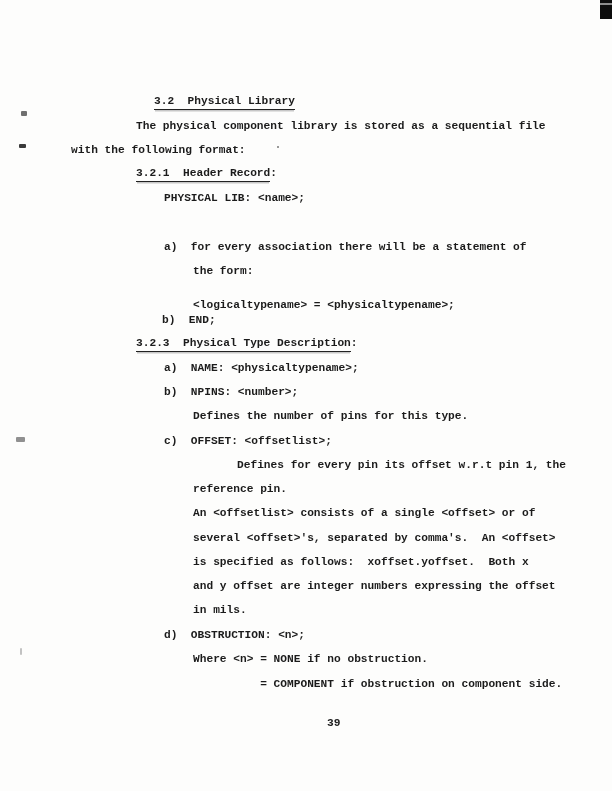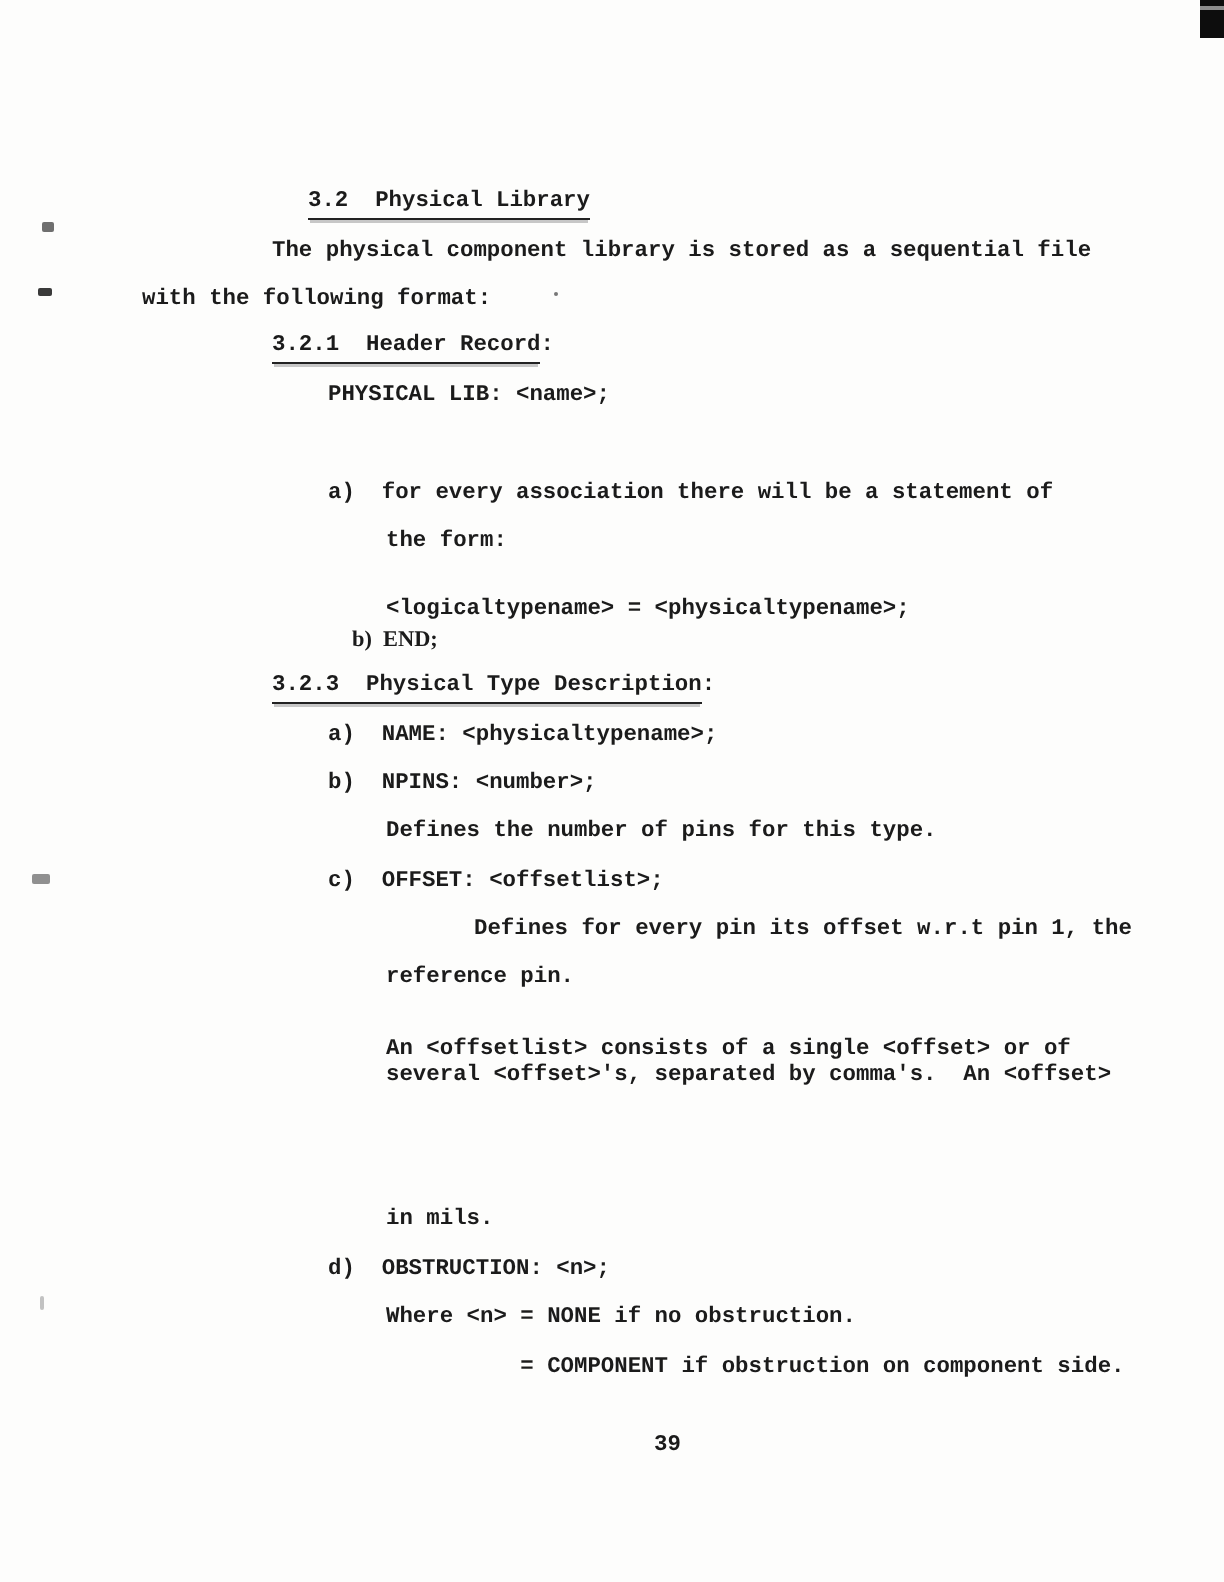--- a/index.html
+++ b/index.html
@@ -28,29 +28,29 @@
   
   .pos-l1  { left:122px; top: 95px; margin-left: 32px; }
   .pos-l2  { left:136px; top:120px; }
   .pos-l3  { left: 71px; top:144px; }
   .pos-l4  { left:136px; top:167px; }
   .pos-l5  { left:164px; top:192px; }
   .pos-l6  { left:136px; top:216px; }
   .pos-l7  { left:164px; top:241px; }
   .pos-l8  { left:193px; top:265px;text-align:right; }
   .pos-l9  { left:193px; top:289px;margin-top:10px; }
-  .pos-l10 { left:176px; top:314px;font-family:Liberation Serif, serif; }
+  .pos-l10 { left:162px; top:314px; }
   .pos-l11 { left:136px; top:337px; }
   .pos-l12 { left:164px; top:362px; }
   .pos-l13 { left:164px; top:386px; }
   .pos-l14 { left:193px; top:410px; }
   .pos-l15 { left:164px; top:435px; }
   .pos-l16 { left:193px; top:459px;padding-left:44px; }
   .pos-l17 { left:193px; top:483px; }
-  .pos-l18 { left:193px; top:507px;margin-top:12px; }
+  .pos-l18 { left:193px; top:507px; }
   .pos-l19 { left:193px; top:532px; }
   .pos-l20 { left:193px; top:556px; }
   .pos-l21 { left:193px; top:580px; }
   .pos-l22 { left:193px; top:604px; }
   .pos-l23 { left:164px; top:629px; }
   .pos-l24 { left:193px; top:653px; }
   .pos-l25 { left:193px; top:678px; }
   .pos-pagenum { left:287px; top:717px;margin-left:40px; }
 
   
@@ -100,20 +100,22 @@
 
   <div class="line pos-l11"><span class="u">3.2.3  Physical Type Description</span><span>:</span></div>
   <div class="line pos-l12">a)  NAME: &lt;physicaltypename&gt;;</div>
   <div class="line pos-l13">b)  NPINS: &lt;number&gt;;</div>
   <div class="line pos-l14">Defines the number of pins for this type.</div>
   <div class="line pos-l15">c)  OFFSET: &lt;offsetlist&gt;;</div>
   <div class="line pos-l16">Defines for every pin its offset w.r.t pin 1, the</div>
   <div class="line pos-l17">reference pin.</div>
   <div class="line pos-l18">An &lt;offsetlist&gt; consists of a single &lt;offset&gt; or of</div>
   <div class="line pos-l19">several &lt;offset&gt;'s, separated by comma's.  An &lt;offset&gt;</div>
+  <div class="line pos-l20">is specified as follows:  xoffset.yoffset.  Both x</div>
+  <div class="line pos-l21">and y offset are integer numbers expressing the offset</div>
   <div class="line pos-l22">in mils.</div>
   <div class="line pos-l23">d)  OBSTRUCTION: &lt;n&gt;;</div>
   <div class="line pos-l24">Where &lt;n&gt; = NONE if no obstruction.</div>
   <div class="line pos-l25">          = COMPONENT if obstruction on component side.</div>
 
   <div class="line pos-pagenum">39</div>
 
 </div>
 
 </body></html>

